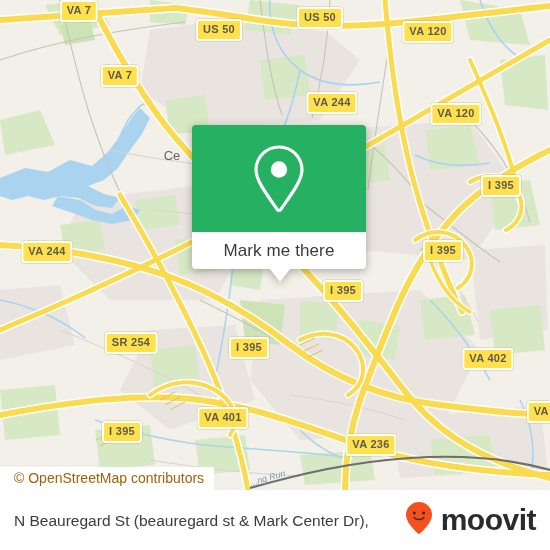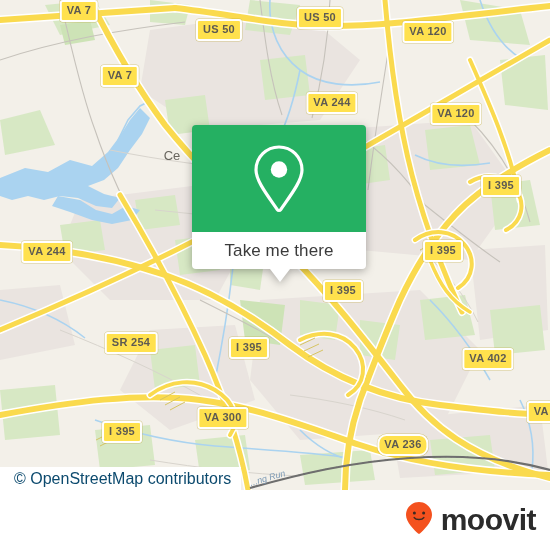--- a/index.html
+++ b/index.html
@@ -61,22 +61,22 @@
     white-space: nowrap;
     transform-origin: left center;
   }
 
   
   #attribution {
     position: absolute;
     left: 0;
     bottom: 0;
     background: #ffffff;
-    color: #0c4a6e;
-    font-size: 16px;
+    color: #a16207;
+    font-size: 14px;
     padding: 4px 10px 4px 14px;
     line-height: 15px;
   }
 
   
   #popup {
     position: absolute;
     left: 192px;
     top: 125px;
     width: 174px;
@@ -318,46 +318,47 @@
     <div class="shield" style="left:120px; top:76px;">VA 7</div>
     <div class="shield" style="left:332px; top:103px;">VA 244</div>
     <div class="shield" style="left:456px; top:114px;">VA 120</div>
     <div class="shield" style="left:501px; top:186px;">I 395</div>
     <div class="shield" style="left:47px; top:252px;">VA 244</div>
     <div class="shield" style="left:443px; top:251px;">I 395</div>
     <div class="shield" style="left:343px; top:291px;">I 395</div>
     <div class="shield" style="left:131px; top:343px;">SR 254</div>
     <div class="shield" style="left:249px; top:348px;">I 395</div>
     <div class="shield" style="left:456px; top:359px;margin-left:32px;">VA 402</div>
-    <div class="shield" style="left:223px; top:418px;">VA 300</div>
+    <div class="shield" style="left:223px; top:418px;">VA 401</div>
     <div class="shield" style="left:546px; top:412px;">VA 2</div>
     <div class="shield" style="left:122px; top:432px;">I 395</div>
-    <div class="shield" style="left:403px; top:445px;border-radius:9px;">VA 236</div>
+    <div class="shield" style="left:371px; top:445px;">VA 236</div>
 
     <div id="popup">
       <div id="popup-head">
         <span>
           <svg width="58" height="72" viewBox="0 0 58 72" aria-hidden="true">
             <path d="M29 4 C16.3 4 6 14.3 6 27 C6 38 18 53 27.3 66.6 C28.1 67.8 29.9 67.8 30.7 66.6
                      C40 53 52 38 52 27 C52 14.3 41.7 4 29 4 Z" fill="none" stroke="#ffffff" stroke-width="3.2"></path>
             <circle cx="29" cy="26.5" r="8.2" fill="#ffffff"></circle>
           </svg>
         </span>
       </div>
       <div id="popup-body">
-        <span id="popup-label">Take me there</span>
+        <span id="popup-label">Mark me there</span>
       </div>
       <div id="popup-tail"></div>
     </div>
 
     <div id="attribution">© OpenStreetMap contributors</div>
   </div>
 
   <div id="footer">
     <div id="footer-title">
+      <div>N Beauregard St (beauregard st &amp; Mark Center Dr),</div>
     </div>
     <div id="brand">
       <span>
         <svg width="28" height="34" viewBox="0 0 28 34" aria-hidden="true">
           <path d="M14 1 C6.8 1 1 6.8 1 14 C1 21.3 9.6 29.2 12.8 32.3 C13.5 33 14.5 33 15.2 32.3
                    C18.4 29.2 27 21.3 27 14 C27 6.8 21.2 1 14 1 Z" fill="#f4511e"></path>
           <circle cx="9.4" cy="12" r="1.5" fill="#3a2a22"></circle>
           <circle cx="18.6" cy="12" r="1.5" fill="#3a2a22"></circle>
           <path d="M9.2 16.6 C11 19.2 17 19.2 18.8 16.6" fill="none" stroke="#3a2a22" stroke-width="1.5" stroke-linecap="round"></path>
         </svg>

